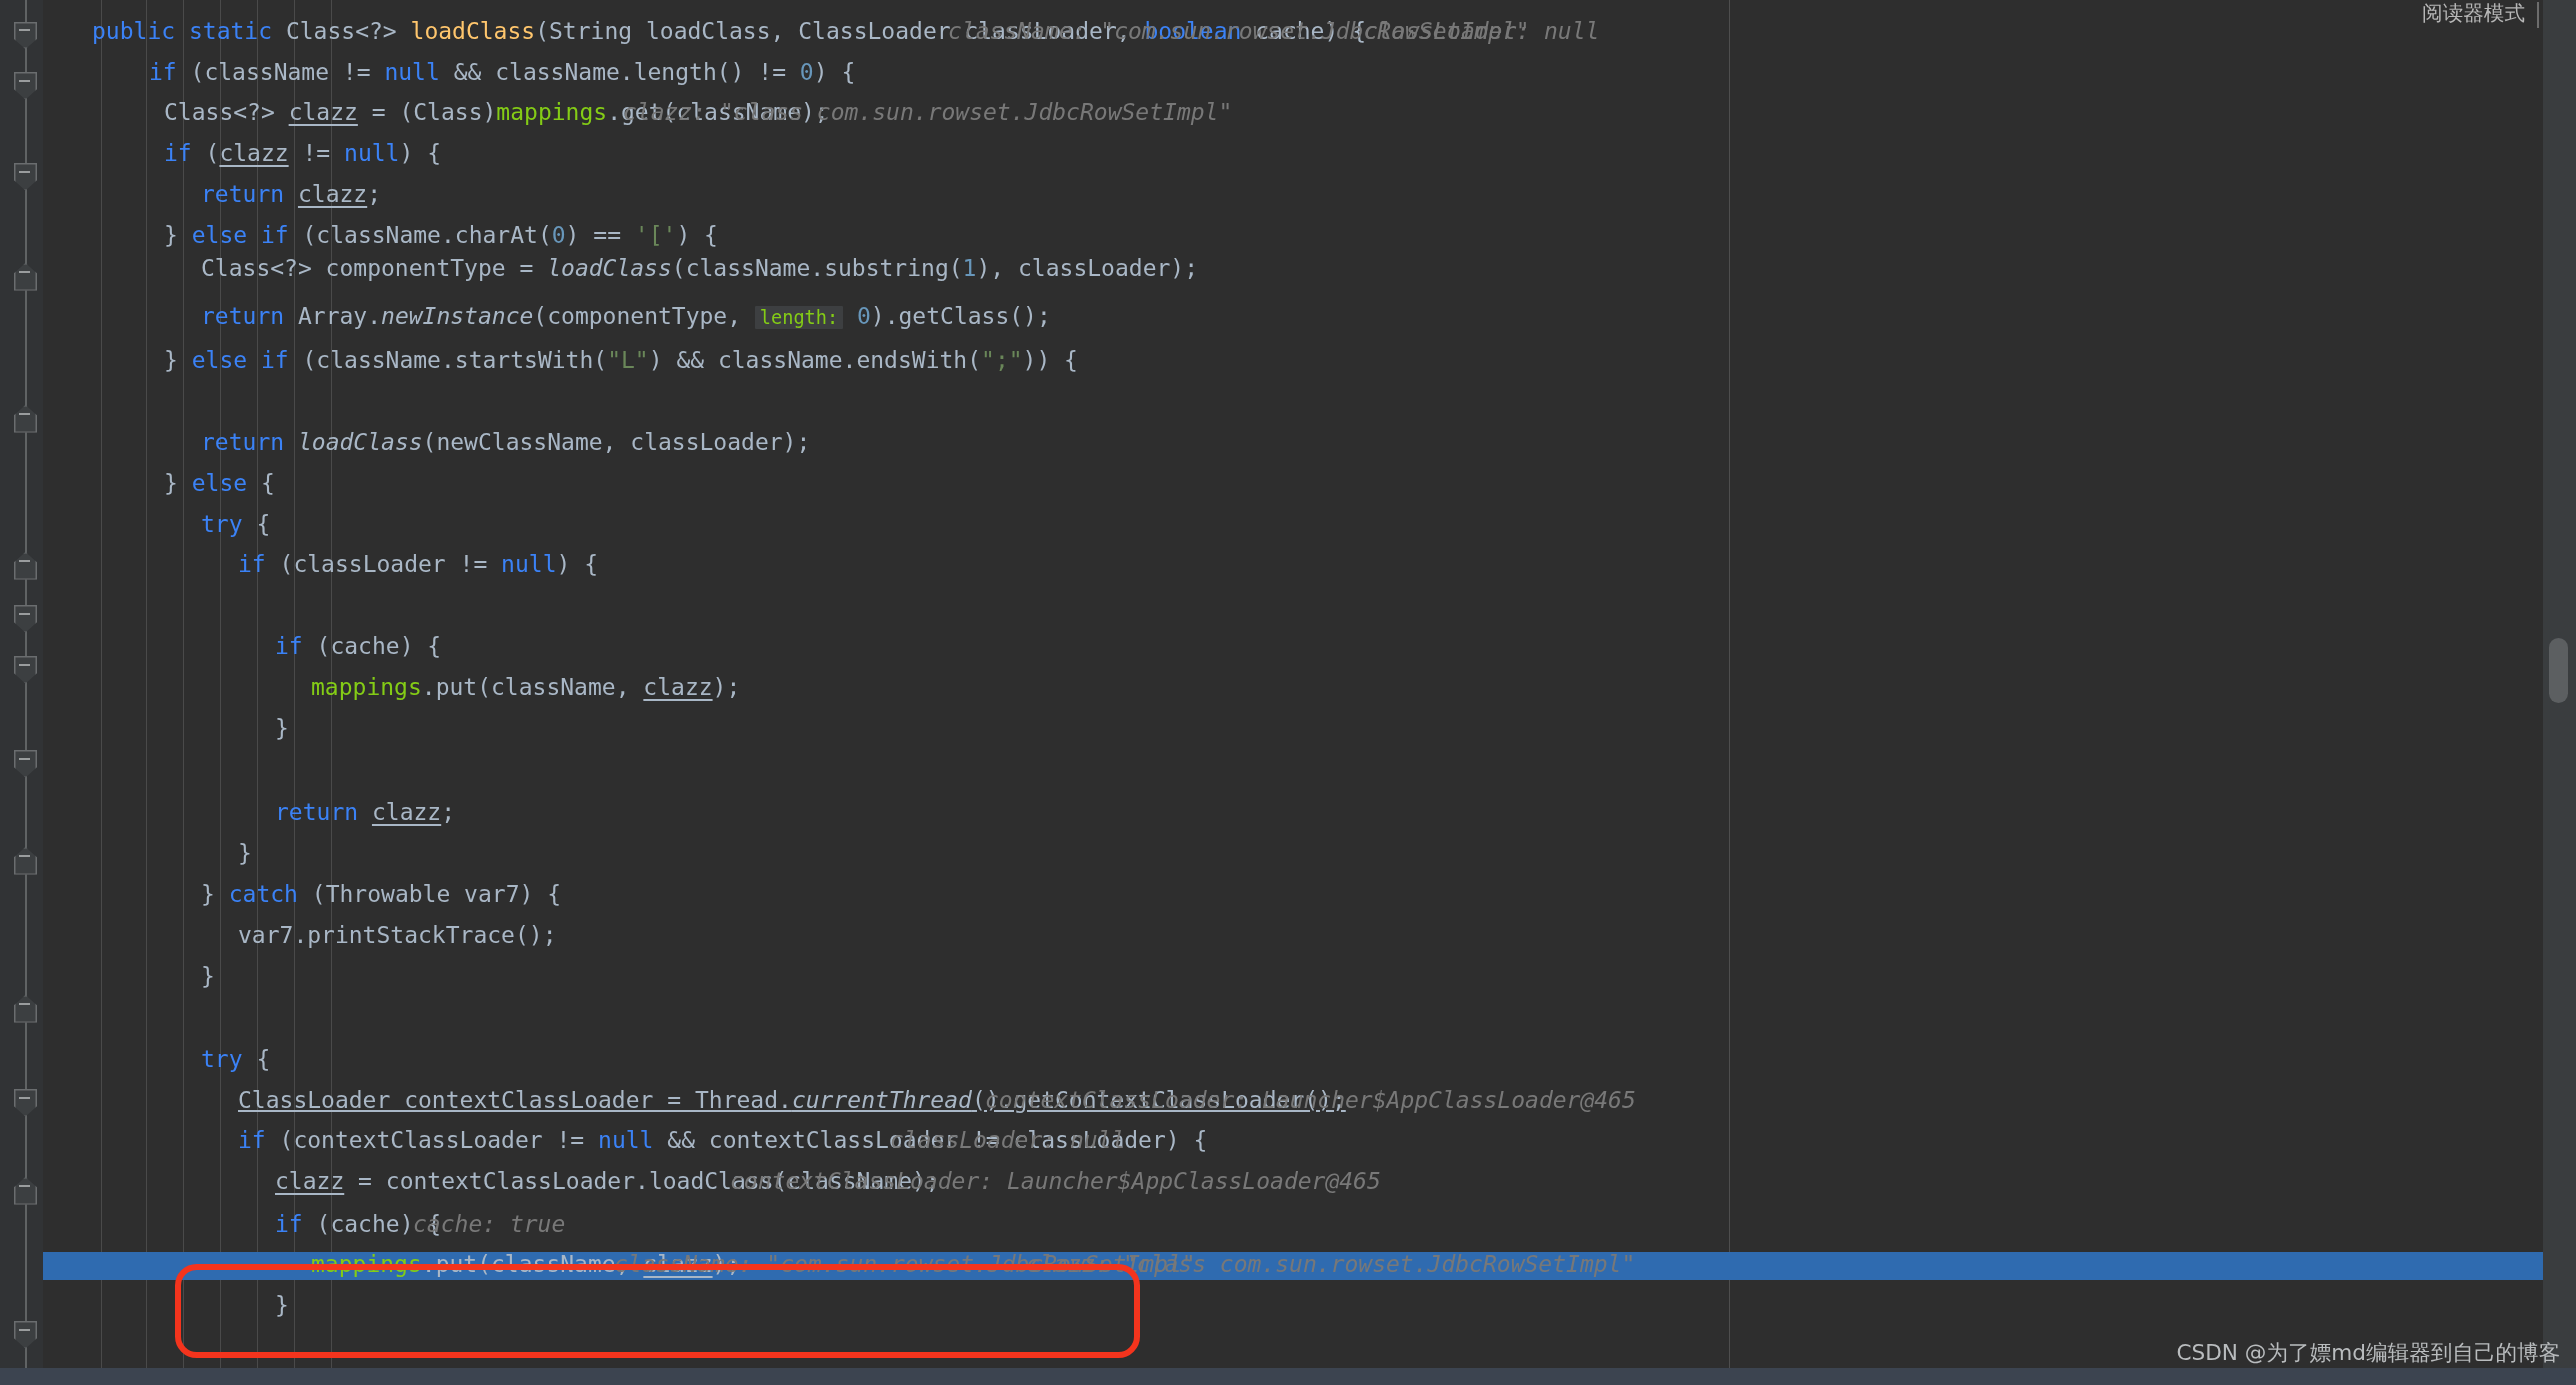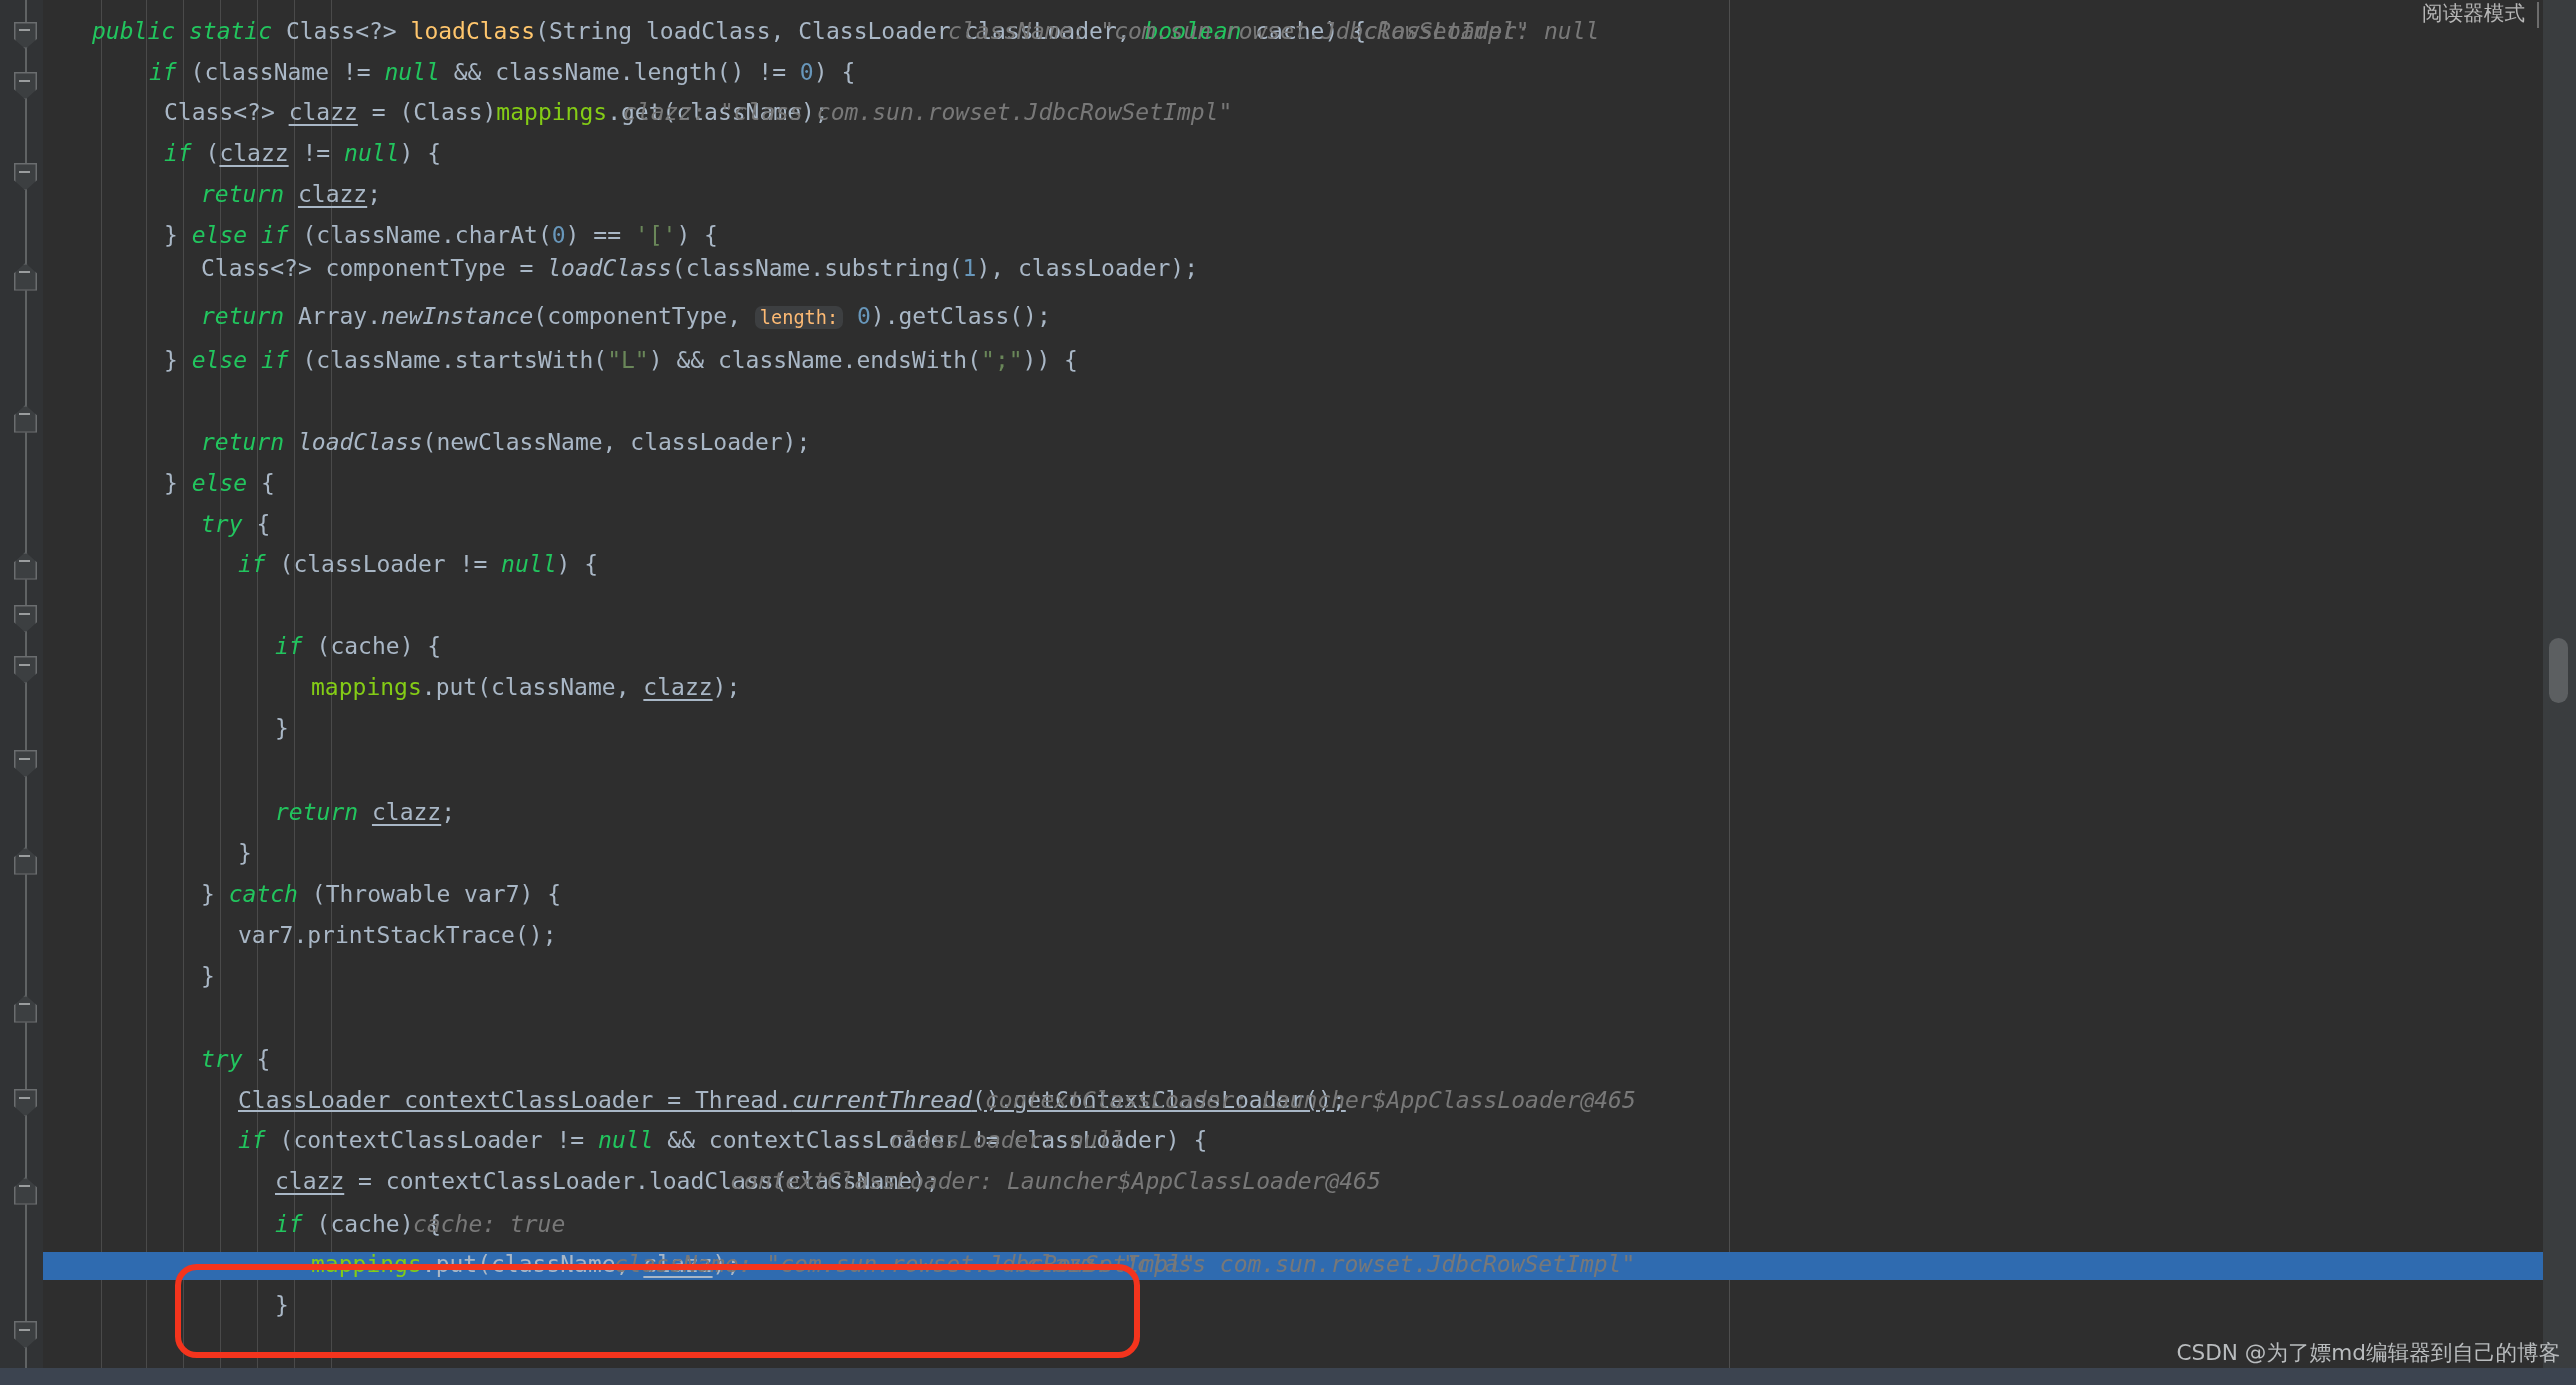--- a/index.html
+++ b/index.html
@@ -96,37 +96,37 @@
   }
   .sel-band {
     position: absolute;
     left: 0; width: 2576px;
     height: 27.5px;
     background: #2f6bb0;
     z-index: 2;
   }
 
   
-  .kw   { color: #22c55e; font-style: italic; }
+  .kw   { color: #3b82f6; }
   .fn   { color: #ffc66d; }
   .plain{ color: #a9b7c6; }
   .num  { color: #6897bb; }
   .str  { color: #6a8759; }
   .fld  { color: #84cc16; }
   .mth  { color: #a9b7c6; font-style: italic; }
   .ul   { text-decoration: underline; text-underline-offset: 3.9px; }
   .hint {
     color: #787878;
     font-style: italic;
   }
   .phint {
-    color: #fdba74;
+    color: #84cc16;
     font-style: normal;
     background: #3d3f41;
-    border-radius: 7px;
+    border-radius: 1px;
     padding: 1px 4.9px;
     font-size: 18.6px;
   }
 
   
   .reader-mode {
     position: absolute;
     right: 51px; top: 0;
     height: 27.5px; line-height: 27.5px;
     color: #b7b7b7;

